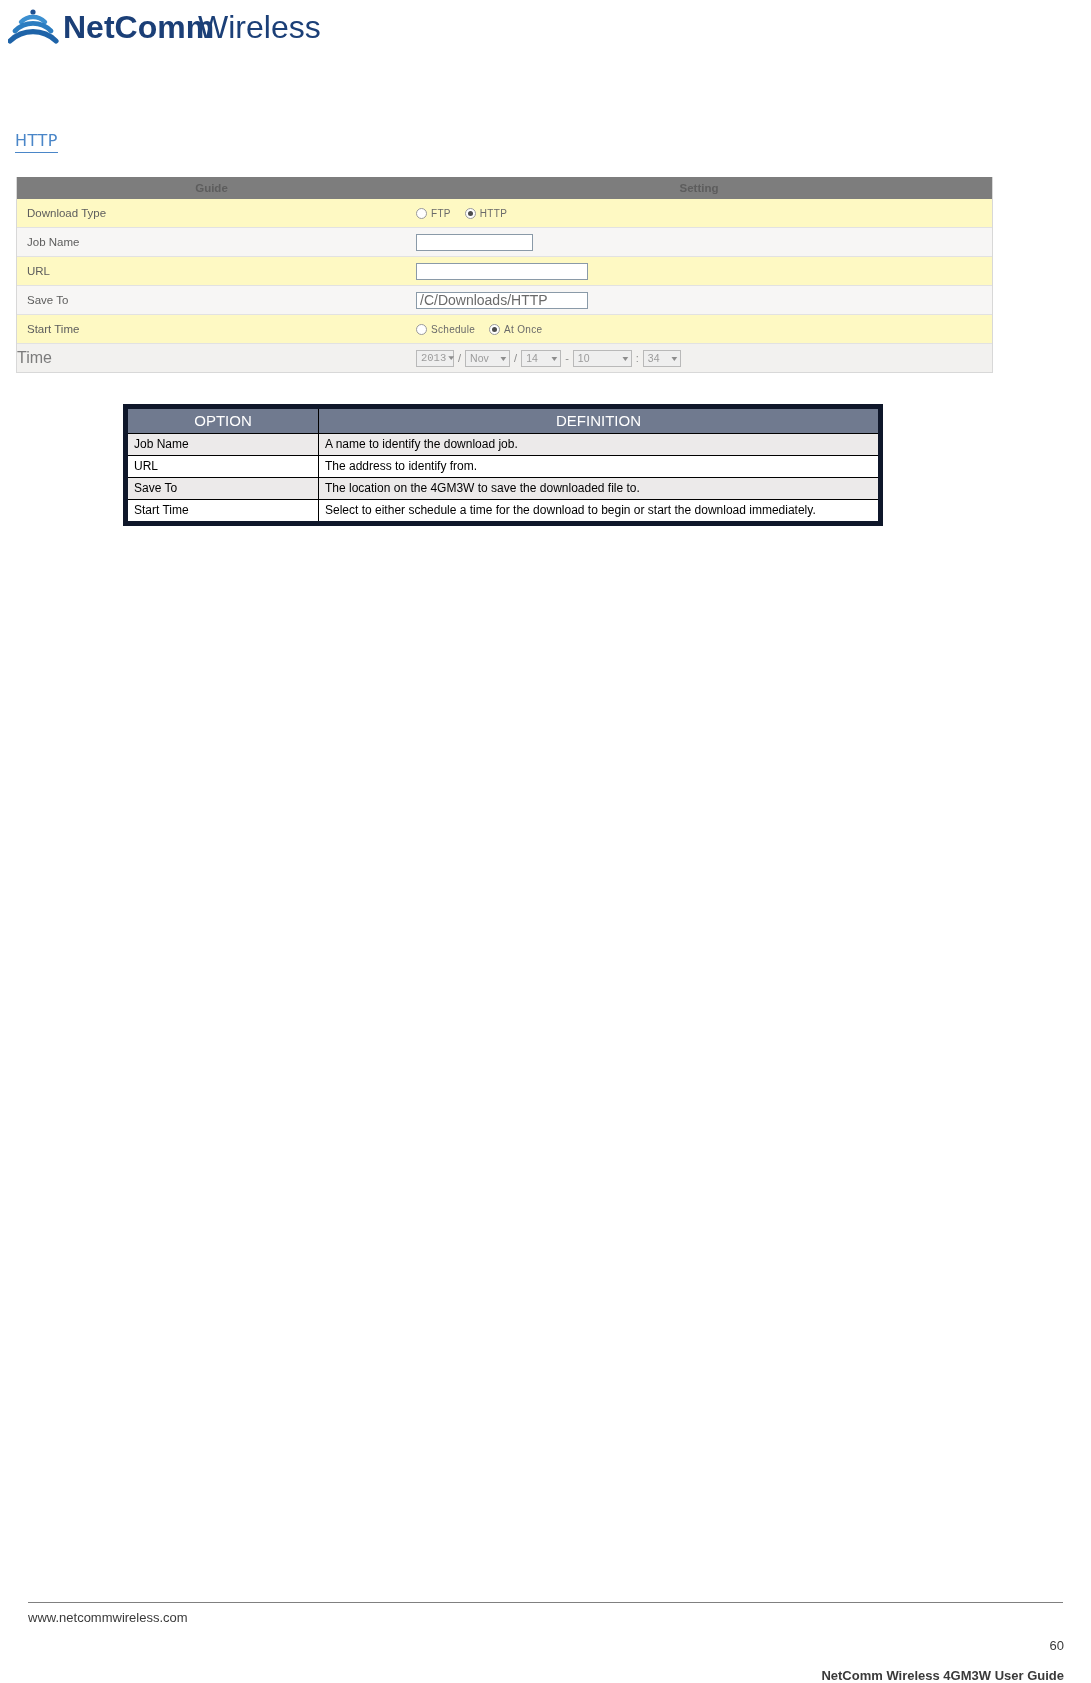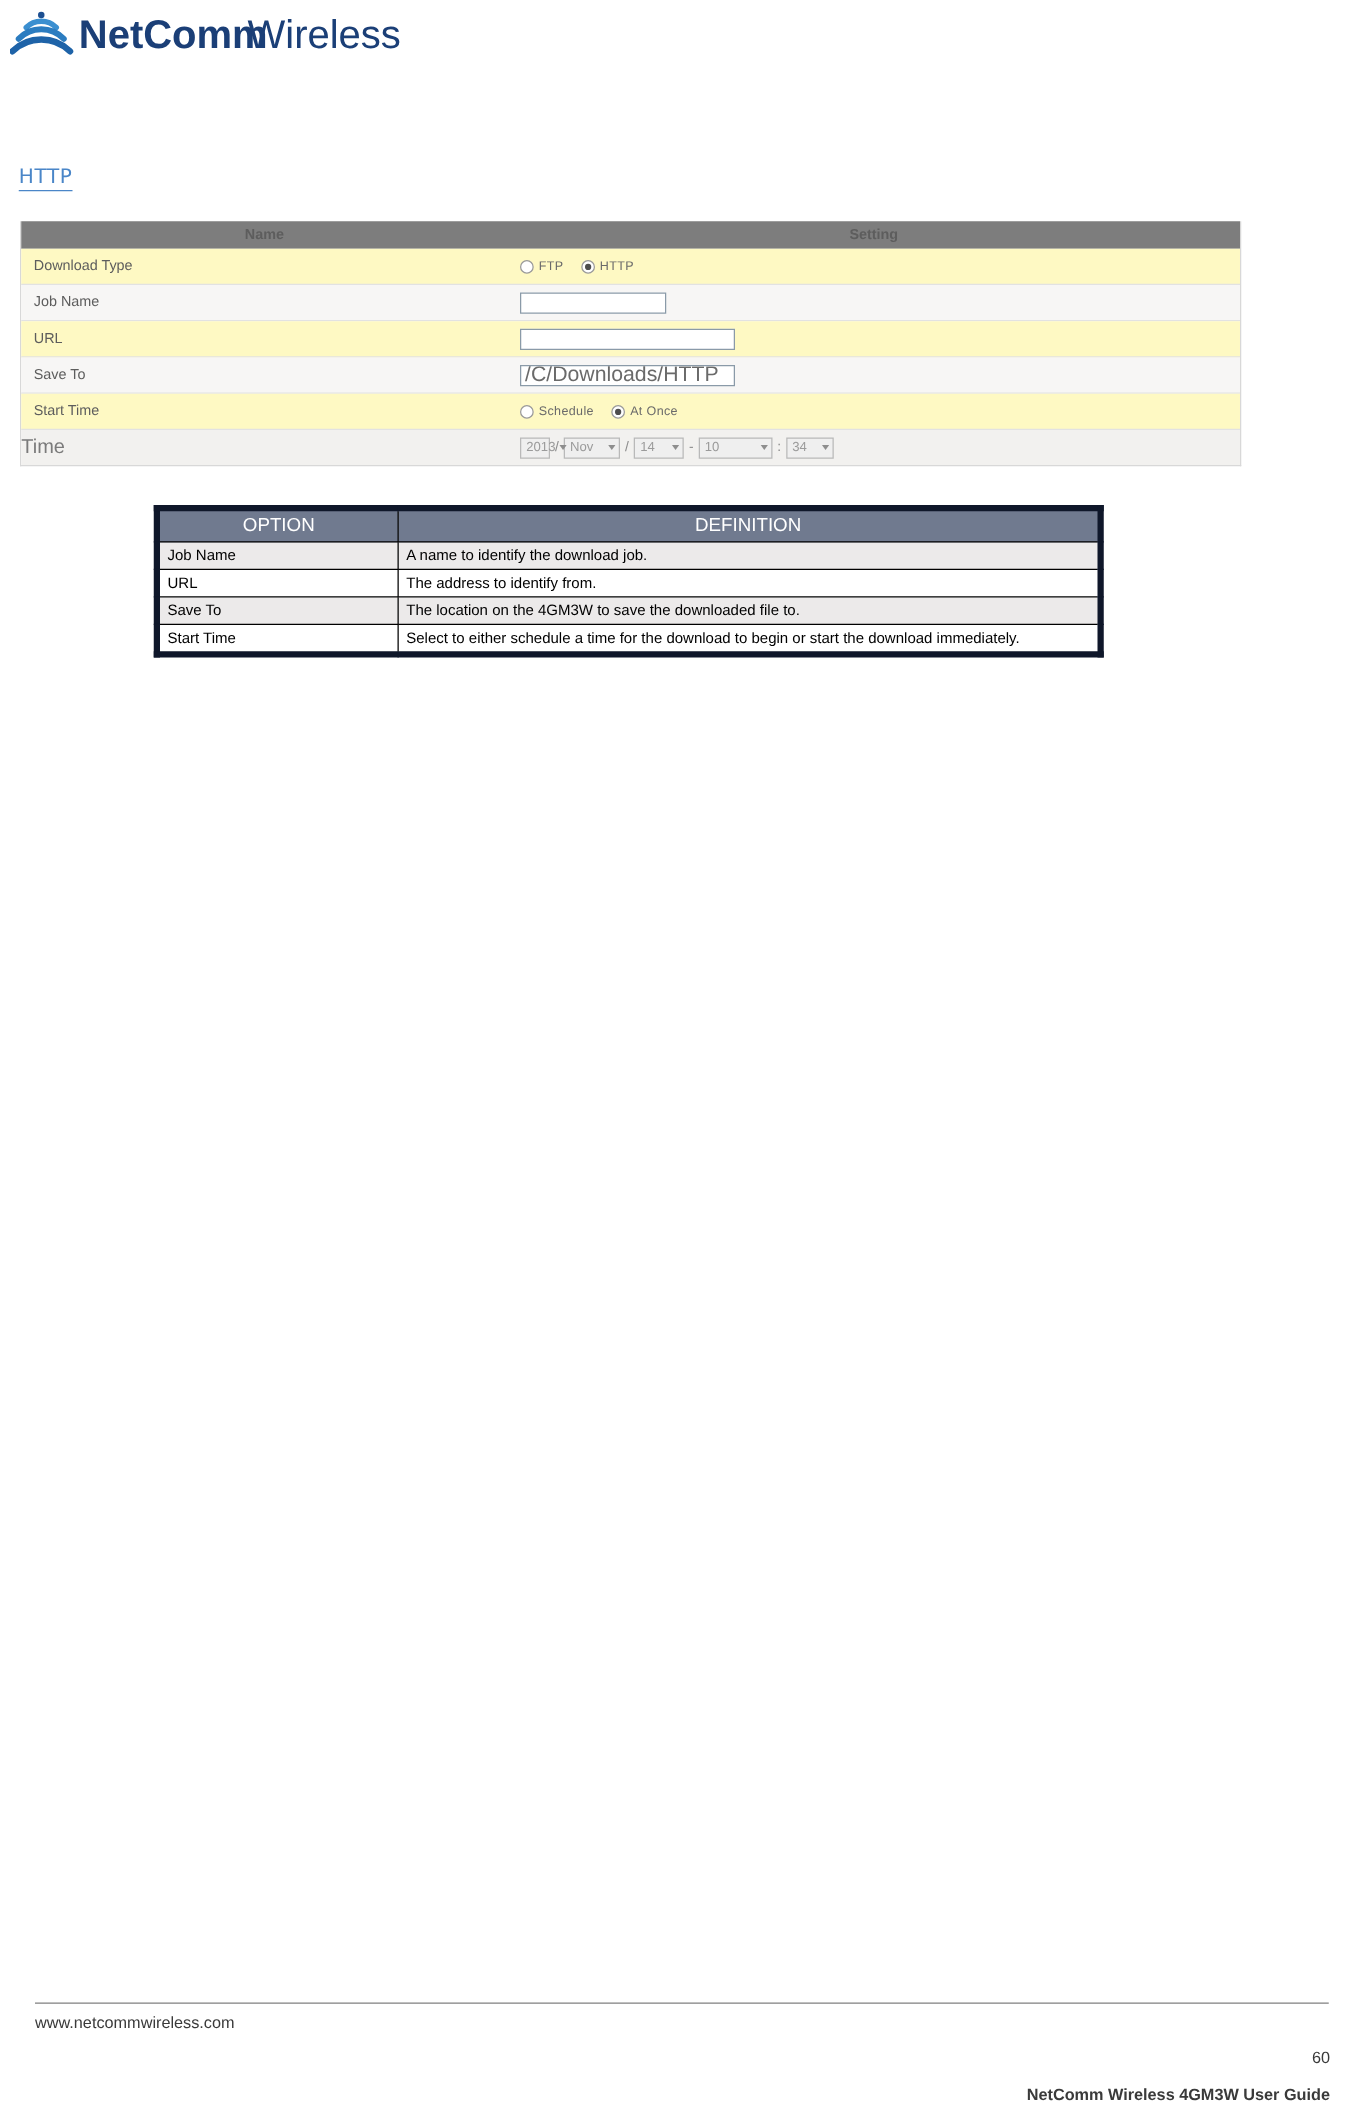--- a/index.html
+++ b/index.html
@@ -110,21 +110,21 @@
     margin-right: 10px;
     letter-spacing: 0.3px;
   }
 
   .txt-input {
     height: 17px;
     border: 1px solid #8a9aa8;
     background: #ffffff;
     box-sizing: border-box;
     display: inline-block;
-    font-size: 17px;
+    font-size: 14px;
     color: #6a6a6a;
     padding: 0 3px;
     line-height: 16px;
     vertical-align: middle;
   }
   .w-jobname { width: 117px; }
   .w-url     { width: 172px; }
   .w-saveto  { width: 172px; }
 
   .time-row {
@@ -161,21 +161,21 @@
     font-size: 10.5px;
     color: #9b9b9b;
     padding: 0 2px 0 4px;
   }
   .select-box .caret {
     font-size: 7px;
     color: #8e8e8e;
     margin-left: 3px;
     transform: scaleX(1.4);
   }
-  .sb-year  { width: 24px; }
+  .sb-year  { width: 38px; font-family: Liberation Mono, monospace; }
   .sb-month { width: 45px; }
   .sb-day   { width: 40px; }
   .sb-hour  { width: 59px; }
   .sb-min   { width: 38px; }
   .sep { margin: 0 3px; color: #8b8b8b; font-size: 11px; }
 
   
   .def-table {
     position: absolute;
     left: 123px;
@@ -254,21 +254,21 @@
     <text x="55" y="36" font-family="Liberation Sans, sans-serif" font-size="32" font-weight="bold" fill="#1b3f77">NetComm</text>
     <text x="190" y="36" font-family="Liberation Sans, sans-serif" font-size="32" font-weight="normal" fill="#1b3f77">Wireless</text>
   </svg>
 </div>
 
 <div class="section-heading">HTTP</div>
 
 <div class="ui-shot">
 
   <div class="ui-header">
-    <div class="col-item">Name</div>
+    <div class="col-item">Guide</div>
     <div class="col-setting">Setting</div>
   </div>
 
   <div class="ui-row alt">
     <div class="col-item">Download Type</div>
     <div class="col-setting">
       <div class="radio-group">
         <span class="radio"></span>
         <span class="radio-label">FTP</span>
         <span class="radio checked"></span>

